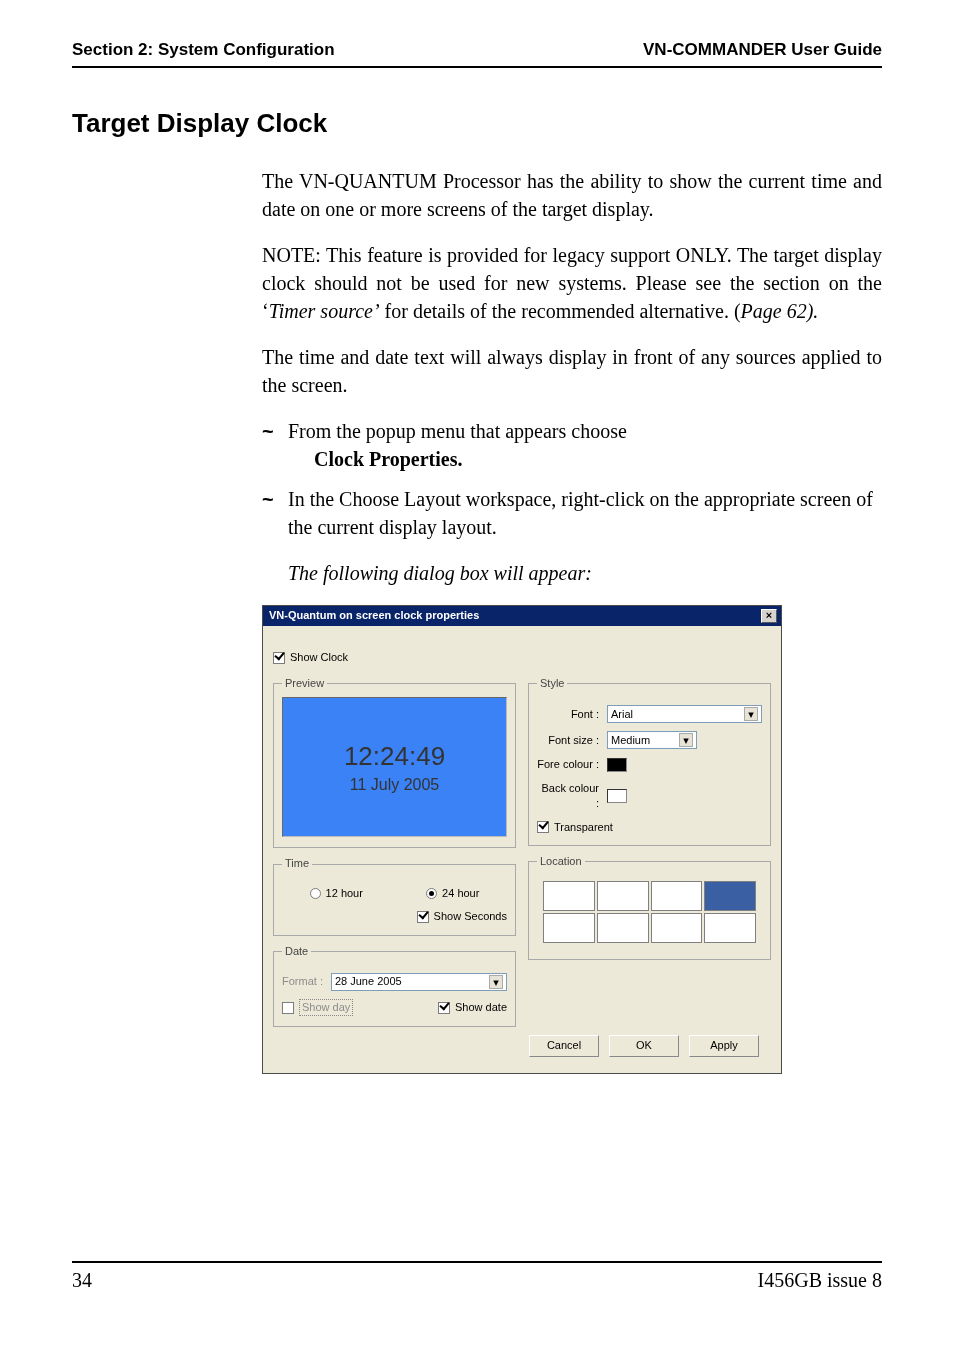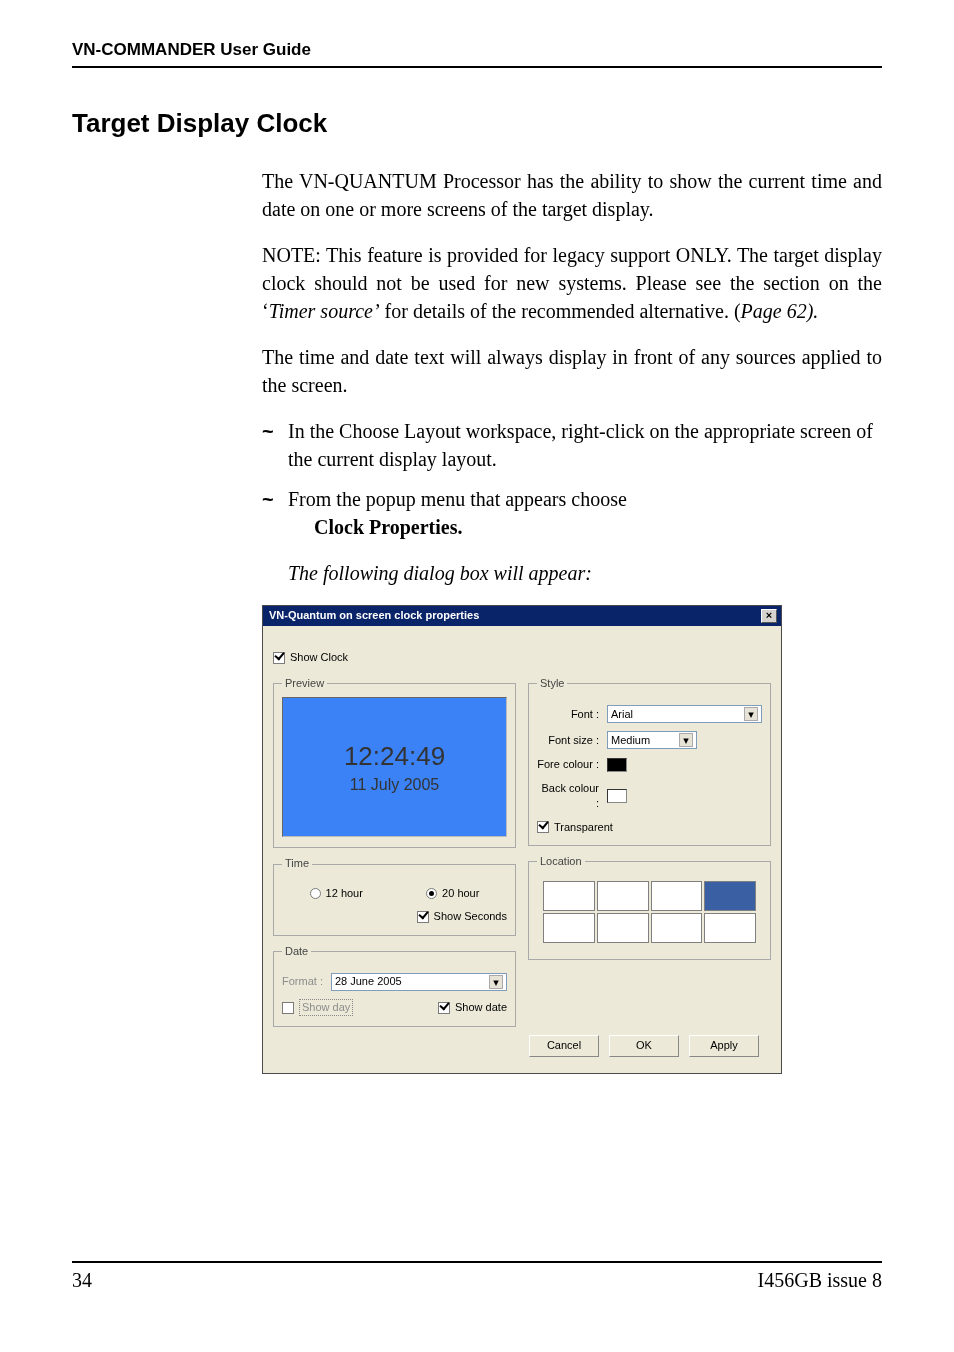--- a/index.html
+++ b/index.html
@@ -195,38 +195,39 @@
     font-size: 20px;
     padding-top: 6px;
   }
 </style>
 </head>
 <body>
 
 <div class="page">
 
   <div class="running-head">
+    <span>Section 2: System Configuration</span>
     <span>VN-COMMANDER User Guide</span>
   </div>
 
   <div class="chapter-title">Target Display Clock</div>
 
   <div class="body-col">
 
     <p class="justify">The VN-QUANTUM Processor has the ability to show the current time and date on one or more screens of the target display.</p>
 
     <p class="justify">
       <span>NOTE: This feature is provided for legacy support ONLY. The target display clock should not be used for new systems. Please see the section on the ‘</span><span class="ital">Timer source’</span><span> for details of the recommended alternative. (</span><span class="ital">Page 62).</span>
     </p>
 
     <p class="justify">The time and date text will always display in front of any sources applied to the screen.</p>
 
     <ul class="bullets">
+      <li><span class="tilde">~</span><span>From the popup menu that appears choose </span><br><span class="bold" style="padding-left:26px;">Clock Properties.</span></li>
       <li><span class="tilde">~</span><span>In the Choose Layout workspace, right-click on the appropriate screen of the current display layout.</span></li>
-      <li><span class="tilde">~</span><span>From the popup menu that appears choose </span><br><span class="bold" style="padding-left:26px;">Clock Properties.</span></li>
     </ul>
 
     <p class="ital" style="margin-left:26px;">The following dialog box will appear:</p>
 
     <div class="dialog">
       <div class="titlebar">
         <span>VN-Quantum on screen clock properties</span>
         <div class="close-btn">×</div>
       </div>
       <div class="dlg-body">
@@ -247,21 +248,21 @@
 
             <fieldset>
               <legend>Time</legend>
               <div class="row" style="justify-content:space-around;">
                 <label class="chk">
                   <span class="radio"></span>
                   <span>12 hour</span>
                 </label>
                 <label class="chk">
                   <span class="radio sel"></span>
-                  <span>20 hour</span>
+                  <span>24 hour</span>
                 </label>
               </div>
               <div class="row" style="justify-content:flex-end;">
                 <label class="chk">
                   <span class="chkbox checked"></span>
                   <span>Show Seconds</span>
                 </label>
               </div>
             </fieldset>
 

